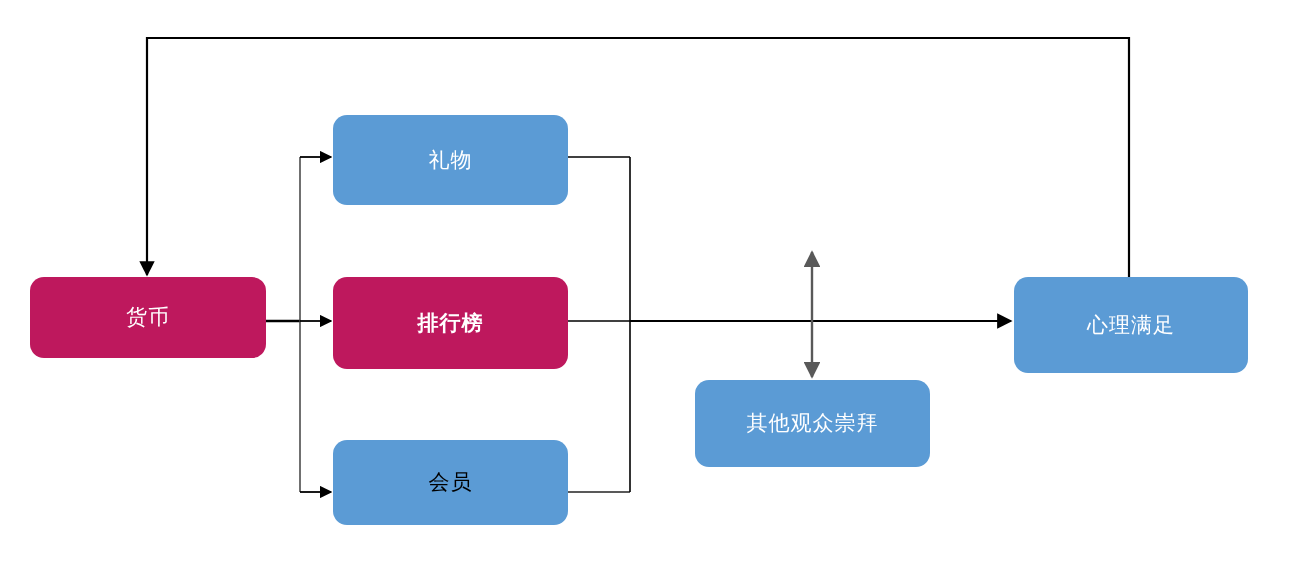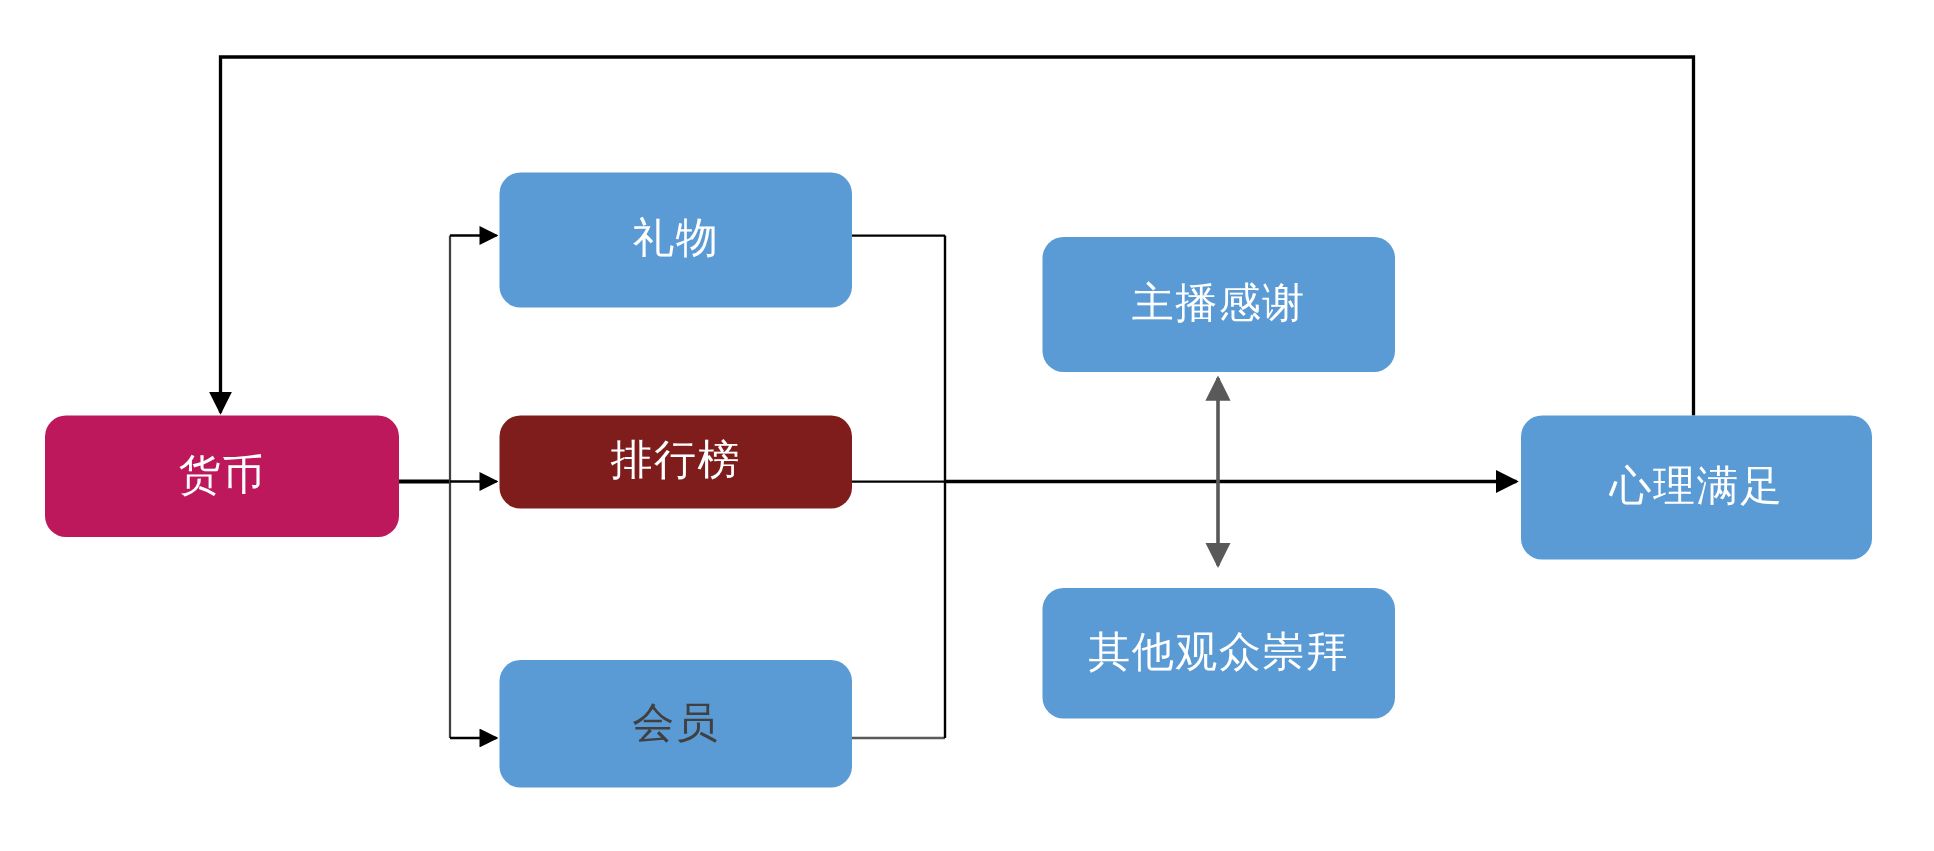--- a/index.html
+++ b/index.html
@@ -27,21 +27,21 @@
     pointer-events: none;
   }
   .node {
     position: absolute;
     box-sizing: border-box;
     border-radius: 14px;
     display: flex;
     align-items: center;
     justify-content: center;
     color: #ffffff;
-    font-size: 28px;
+    font-size: 21px;
     line-height: 1;
     letter-spacing: 1px;
     white-space: nowrap;
     user-select: none;
   }
   .node-label {
     display: block;
     text-align: center;
   }
 </style>
@@ -86,33 +86,30 @@
   </svg>
 
   <div class="node" style="left: 30px; top: 277px; width: 236px; height: 81px; background: #be185d; color: rgb(255, 255, 255);">
     <span class="node-label">货币</span>
   </div>
 
   <div class="node" style="left: 333px; top: 115px; width: 235px; height: 90px; background: rgb(91, 155, 213); color: rgb(255, 255, 255);">
     <span class="node-label">礼物</span>
   </div>
 
-  <div class="node" style="left: 333px; top: 277px; width: 235px; height: 62px; background: #7f1d1d; color: rgb(255, 255, 255);">
+  <div class="node" style="left: 333px; top: 277px; width: 235px; height: 92px; background: #be185d; color: rgb(255, 255, 255); font-weight: bold;">
     <span class="node-label">排行榜</span>
   </div>
 
-  <div class="node" style="left: 333px; top: 440px; width: 235px; height: 85px; background: rgb(91, 155, 213); color: #404040;">
+  <div class="node" style="left: 333px; top: 440px; width: 235px; height: 85px; background: rgb(91, 155, 213); color: #000000;">
     <span class="node-label">会员</span>
   </div>
 
-  <div class="node" style="left: 695px; top: 158px; width: 235px; height: 90px; background: rgb(91, 155, 213); color: rgb(255, 255, 255);">
-    <span class="node-label">主播感谢</span>
-  </div>
 
-  <div class="node" style="left: 695px; top: 380px; width: 235px; height: 87px; background: rgb(91, 155, 213); color: rgb(255, 255, 255); margin-top: 12px;">
+  <div class="node" style="left: 695px; top: 380px; width: 235px; height: 87px; background: rgb(91, 155, 213); color: rgb(255, 255, 255);">
     <span class="node-label">其他观众崇拜</span>
   </div>
 
   <div class="node" style="left: 1014px; top: 277px; width: 234px; height: 96px; background: rgb(91, 155, 213); color: rgb(255, 255, 255);">
     <span class="node-label">心理满足</span>
   </div>
 
 </div>
 
 </body></html>

